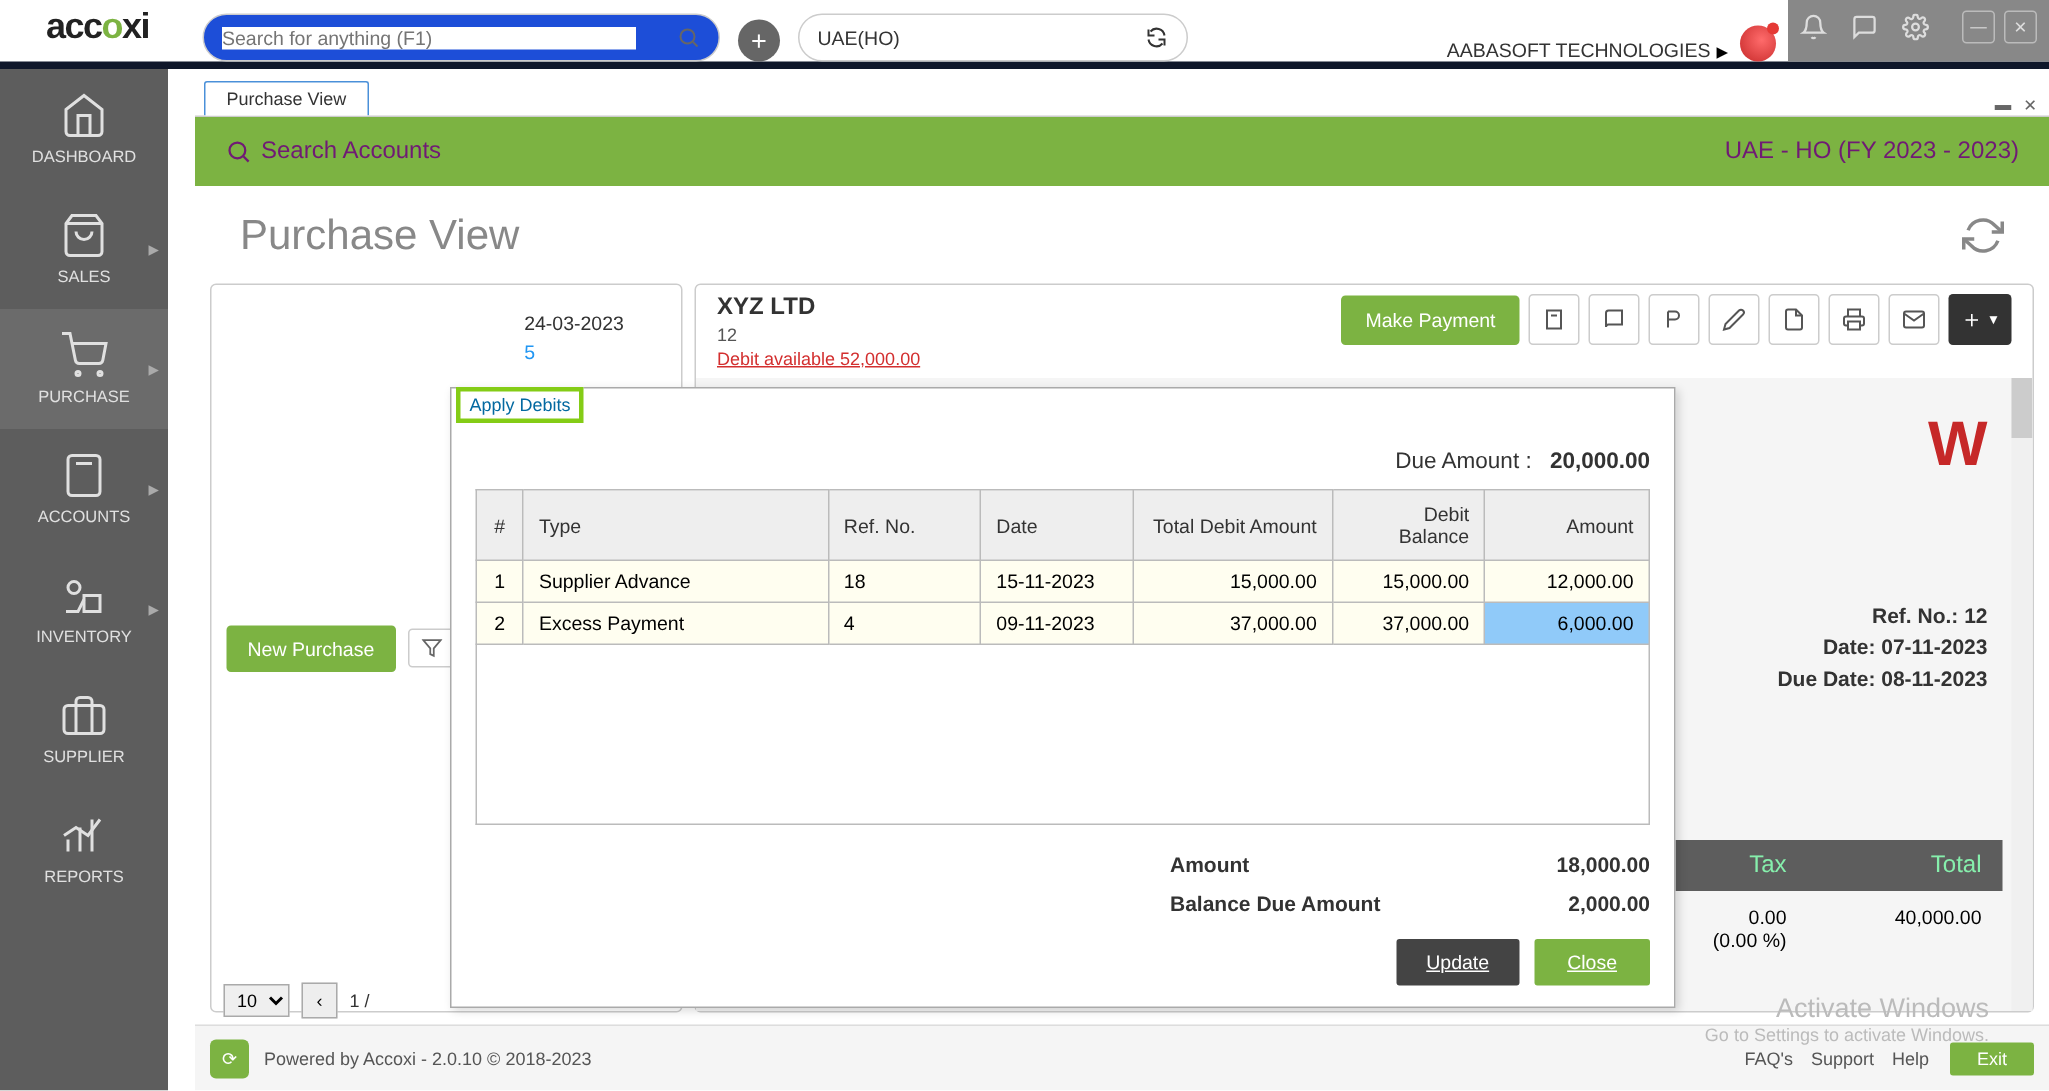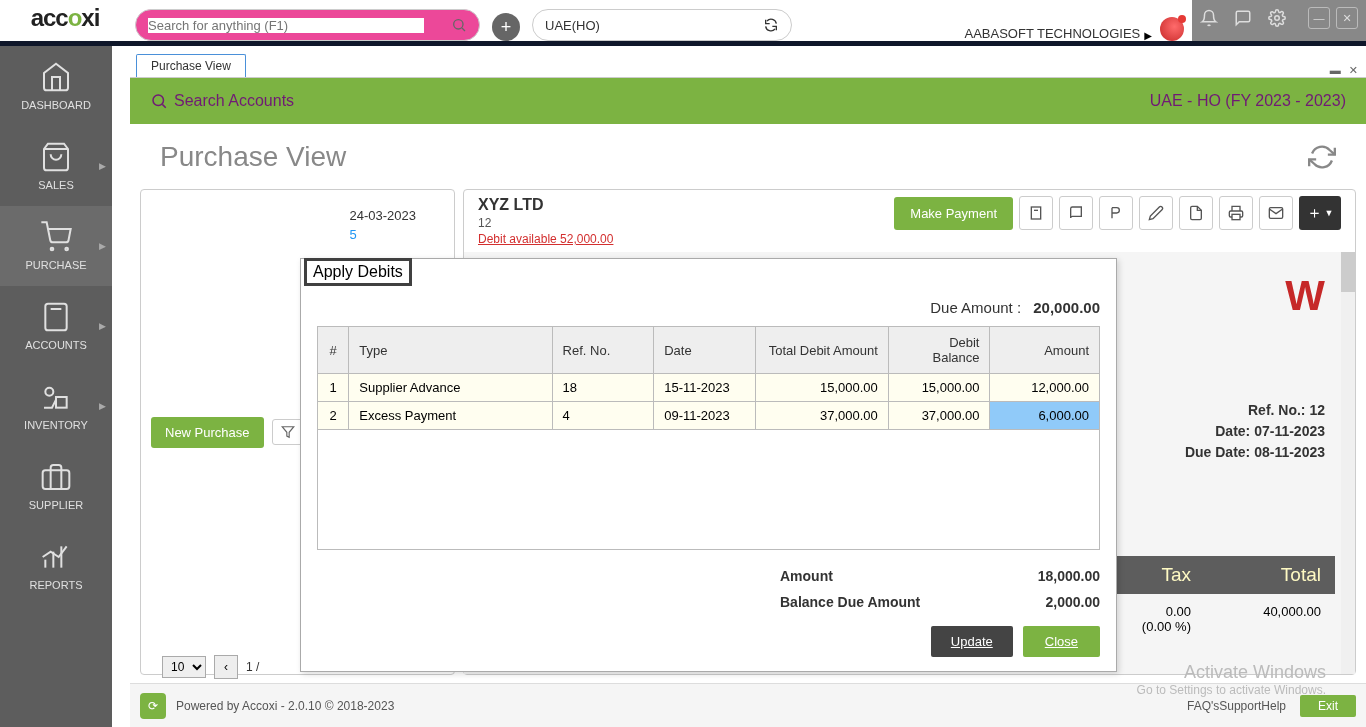--- a/index.html
+++ b/index.html
@@ -2,21 +2,21 @@
 <html><head>
 <meta charset="utf-8">
 <style>
 * { box-sizing: border-box; margin: 0; padding: 0; font-family: 'Segoe UI', Arial, sans-serif; }
 body { width: 1366px; height: 727px; overflow: hidden; background: #fff; position: relative; }
 
 
 .top-header { height: 46px; display: flex; align-items: flex-end; background: #fff; border-bottom: 5px solid #0f172a; }
 .logo { width: 130px; height: 46px; display: flex; align-items: center; justify-content: center; font-size: 24px; font-weight: bold; color: #222; letter-spacing: -1px; }
 .logo .o { color: #7cb342; }
-.search-wrap { flex: 0 0 345px; margin-left: 5px; display: flex; align-items: center; border: 1px solid #ccc; border-radius: 20px; padding: 4px 12px; height: 32px; background: #ec4899; gap: 27px; }
+.search-wrap { flex: 0 0 345px; margin-left: 5px; display: flex; align-items: center; border: 1px solid #ccc; border-radius: 20px; padding: 4px 12px; height: 32px; background: #1d4ed8; gap: 27px; }
 .search-input { flex: 1; border: none; outline: none; font-size: 13px; color: #888; }
 .search-icon { width: 16px; height: 16px; color: #666; }
 .plus-circle { width: 28px; height: 28px; border-radius: 50%; background: #666; color: #fff; display: flex; align-items: center; justify-content: center; margin: 0 12px; font-size: 18px; cursor: pointer; }
 .location-wrap { flex: 0 0 260px; display: flex; align-items: center; border: 1px solid #ccc; border-radius: 20px; padding: 4px 12px; height: 32px; }
 .location-text { flex: 1; font-size: 13px; color: #333; }
 .sync-icon { width: 16px; height: 16px; }
 .spacer { flex: 1; }
 .company-name { font-size: 13px; color: #333; margin-right: 4px; }
 .company-arrow { font-size: 10px; margin-right: 8px; }
 .red-circle { width: 24px; height: 24px; border-radius: 50%; background: radial-gradient(circle at 60% 40%, #ff6b6b, #c62828); margin-right: 8px; position: relative; }
@@ -70,42 +70,42 @@
 .make-payment { background: #7cb342; color: #fff; border: none; padding: 9px 16px; border-radius: 3px; font-size: 13px; cursor: pointer; }
 .icon-btn { width: 34px; height: 34px; border: 1px solid #ccc; border-radius: 3px; background: #fff; display: flex; align-items: center; justify-content: center; cursor: pointer; color: #555; }
 .plus-btn { width: 42px; height: 34px; background: #333; color: #fff; border-radius: 3px; display: flex; align-items: center; justify-content: center; cursor: pointer; gap: 2px; }
 
 .rp-body { flex: 1; background: #f5f5f5; padding: 20px; position: relative; overflow: hidden; }
 .rp-right-info { position: absolute; right: 30px; top: 20px; text-align: right; }
 .w-logo { font-size: 42px; font-weight: bold; color: #c62828; }
 .info-lines { margin-top: 80px; font-size: 14px; color: #333; font-weight: bold; line-height: 1.5; }
 .info-lines div { white-space: nowrap; }
 .totals-table { position: absolute; right: 20px; bottom: 30px; width: 260px; }
-.totals-head { display: flex; background: #5d5d5d; color: #fef9c3; font-size: 19px; }
+.totals-head { display: flex; background: #5d5d5d; color: #86efac; font-size: 16px; }
 .totals-head div { flex: 1; padding: 8px 14px; text-align: right; }
 .totals-body { display: flex; font-size: 13px; }
 .totals-body div { flex: 1; padding: 10px 14px; text-align: right; }
 .rp-scroll { position: absolute; right: 0; top: 0; bottom: 0; width: 14px; background: #f0f0f0; }
 .rp-scroll-thumb { width: 14px; height: 40px; background: #ccc; }
 
 
-.pagination { position: absolute; left: 162px; bottom: 48px; display: flex; align-items: center; gap: 8px; }
+.pagination { position: absolute; left: 149px; bottom: 48px; display: flex; align-items: center; gap: 8px; }
 .pag-sel { border: 1px solid #aaa; padding: 2px 4px; font-size: 12px; }
 .pag-btn { width: 24px; height: 24px; border: 1px solid #aaa; background: #eee; display: flex; align-items: center; justify-content: center; cursor: pointer; font-size: 12px; }
 .pag-text { font-size: 12px; color: #333; }
 
 
 .footer { position: absolute; left: 130px; bottom: 0; right: 0; height: 44px; background: #f5f5f5; border-top: 1px solid #ddd; display: flex; align-items: center; padding: 0 10px; font-size: 12px; color: #555; }
 .footer-logo { width: 26px; height: 26px; background: #7cb342; border-radius: 4px; margin-right: 10px; display: flex; align-items: center; justify-content: center; color: #fff; }
-.footer-links { margin-left: auto; display: flex; }
+.footer-links { margin-left: auto; display: flex; gap: 12px; }
 .exit-btn { background: #7cb342; color: #fff; padding: 4px 18px; border: none; border-radius: 2px; margin-left: 14px; cursor: pointer; font-size: 12px; }
 
 
 .modal { position: absolute; left: 300px; top: 258px; width: 817px; background: #fff; border: 1px solid #aaa; box-shadow: 2px 2px 6px rgba(0,0,0,0.15); z-index: 100; }
-.modal-tab { position: absolute; top: -1px; left: 3px; border: 3px solid #404040; padding: 2px 6px; font-size: 16px; background: #fff; color: #000000; }
+.modal-tab { position: absolute; top: -1px; left: 3px; border: 3px solid #84cc16; padding: 2px 6px; font-size: 12px; background: #fff; color: #0369a1; }
 .modal-body { padding: 40px 16px 14px 16px; }
 .due-line { text-align: right; font-size: 15px; color: #333; margin-bottom: 10px; }
 .due-line b { margin-left: 8px; }
 .debit-table { width: 100%; border-collapse: collapse; border: 1px solid #bbb; }
 .debit-table th { background: #eee; border: 1px solid #bbb; padding: 8px 10px; font-size: 13px; font-weight: normal; color: #333; }
 .debit-table th:nth-child(1){width:4%; text-align:center;}
 .debit-table th:nth-child(2){width:26%; text-align:left;}
 .debit-table th:nth-child(3){width:13%; text-align:left;}
 .debit-table th:nth-child(4){width:13%; text-align:left;}
 .debit-table th:nth-child(5){width:17%; text-align:right;}

